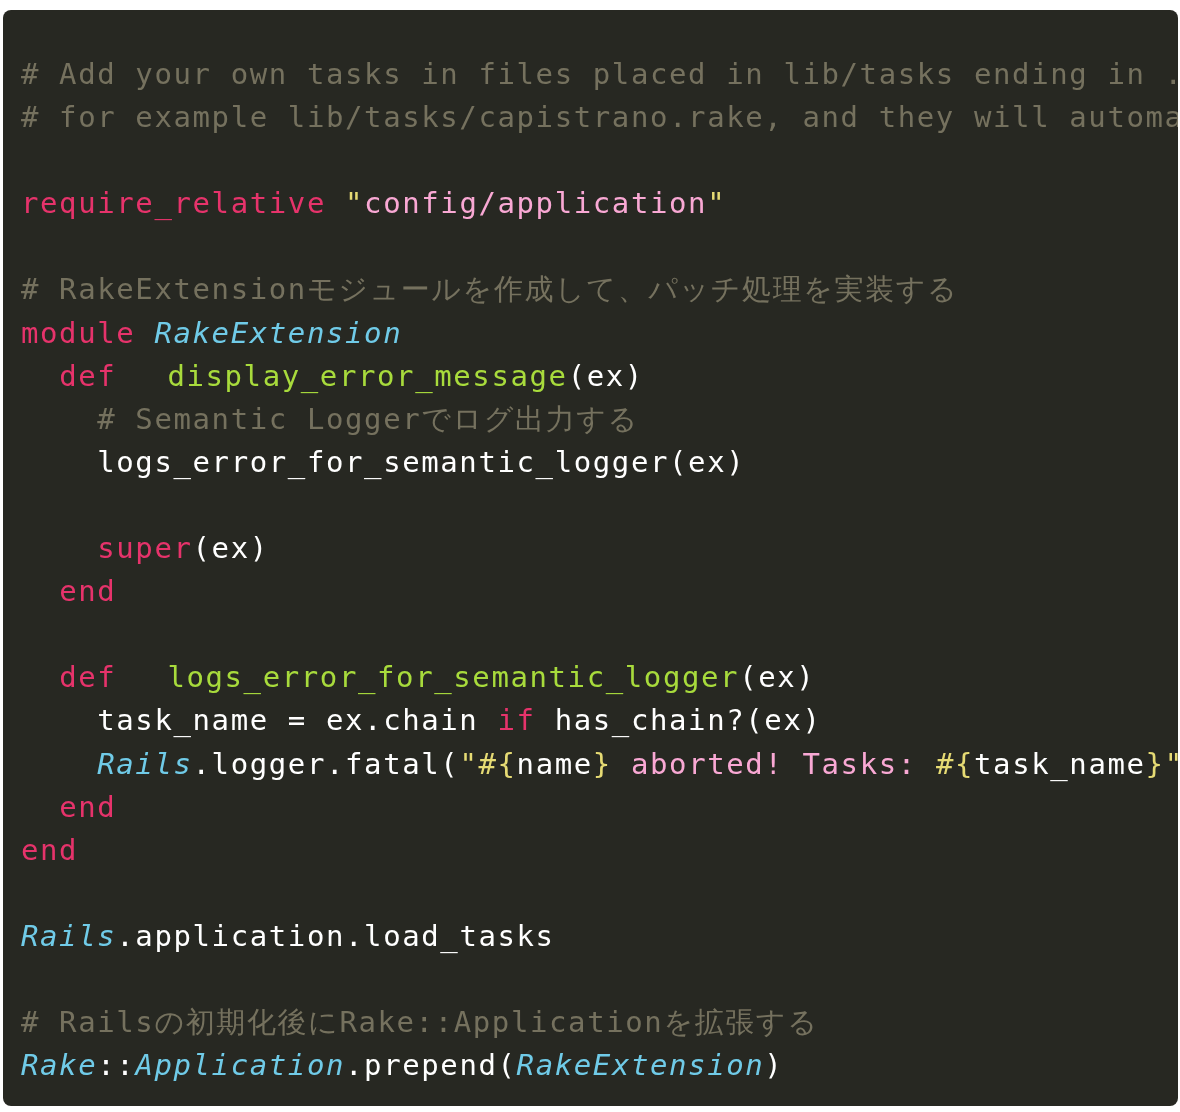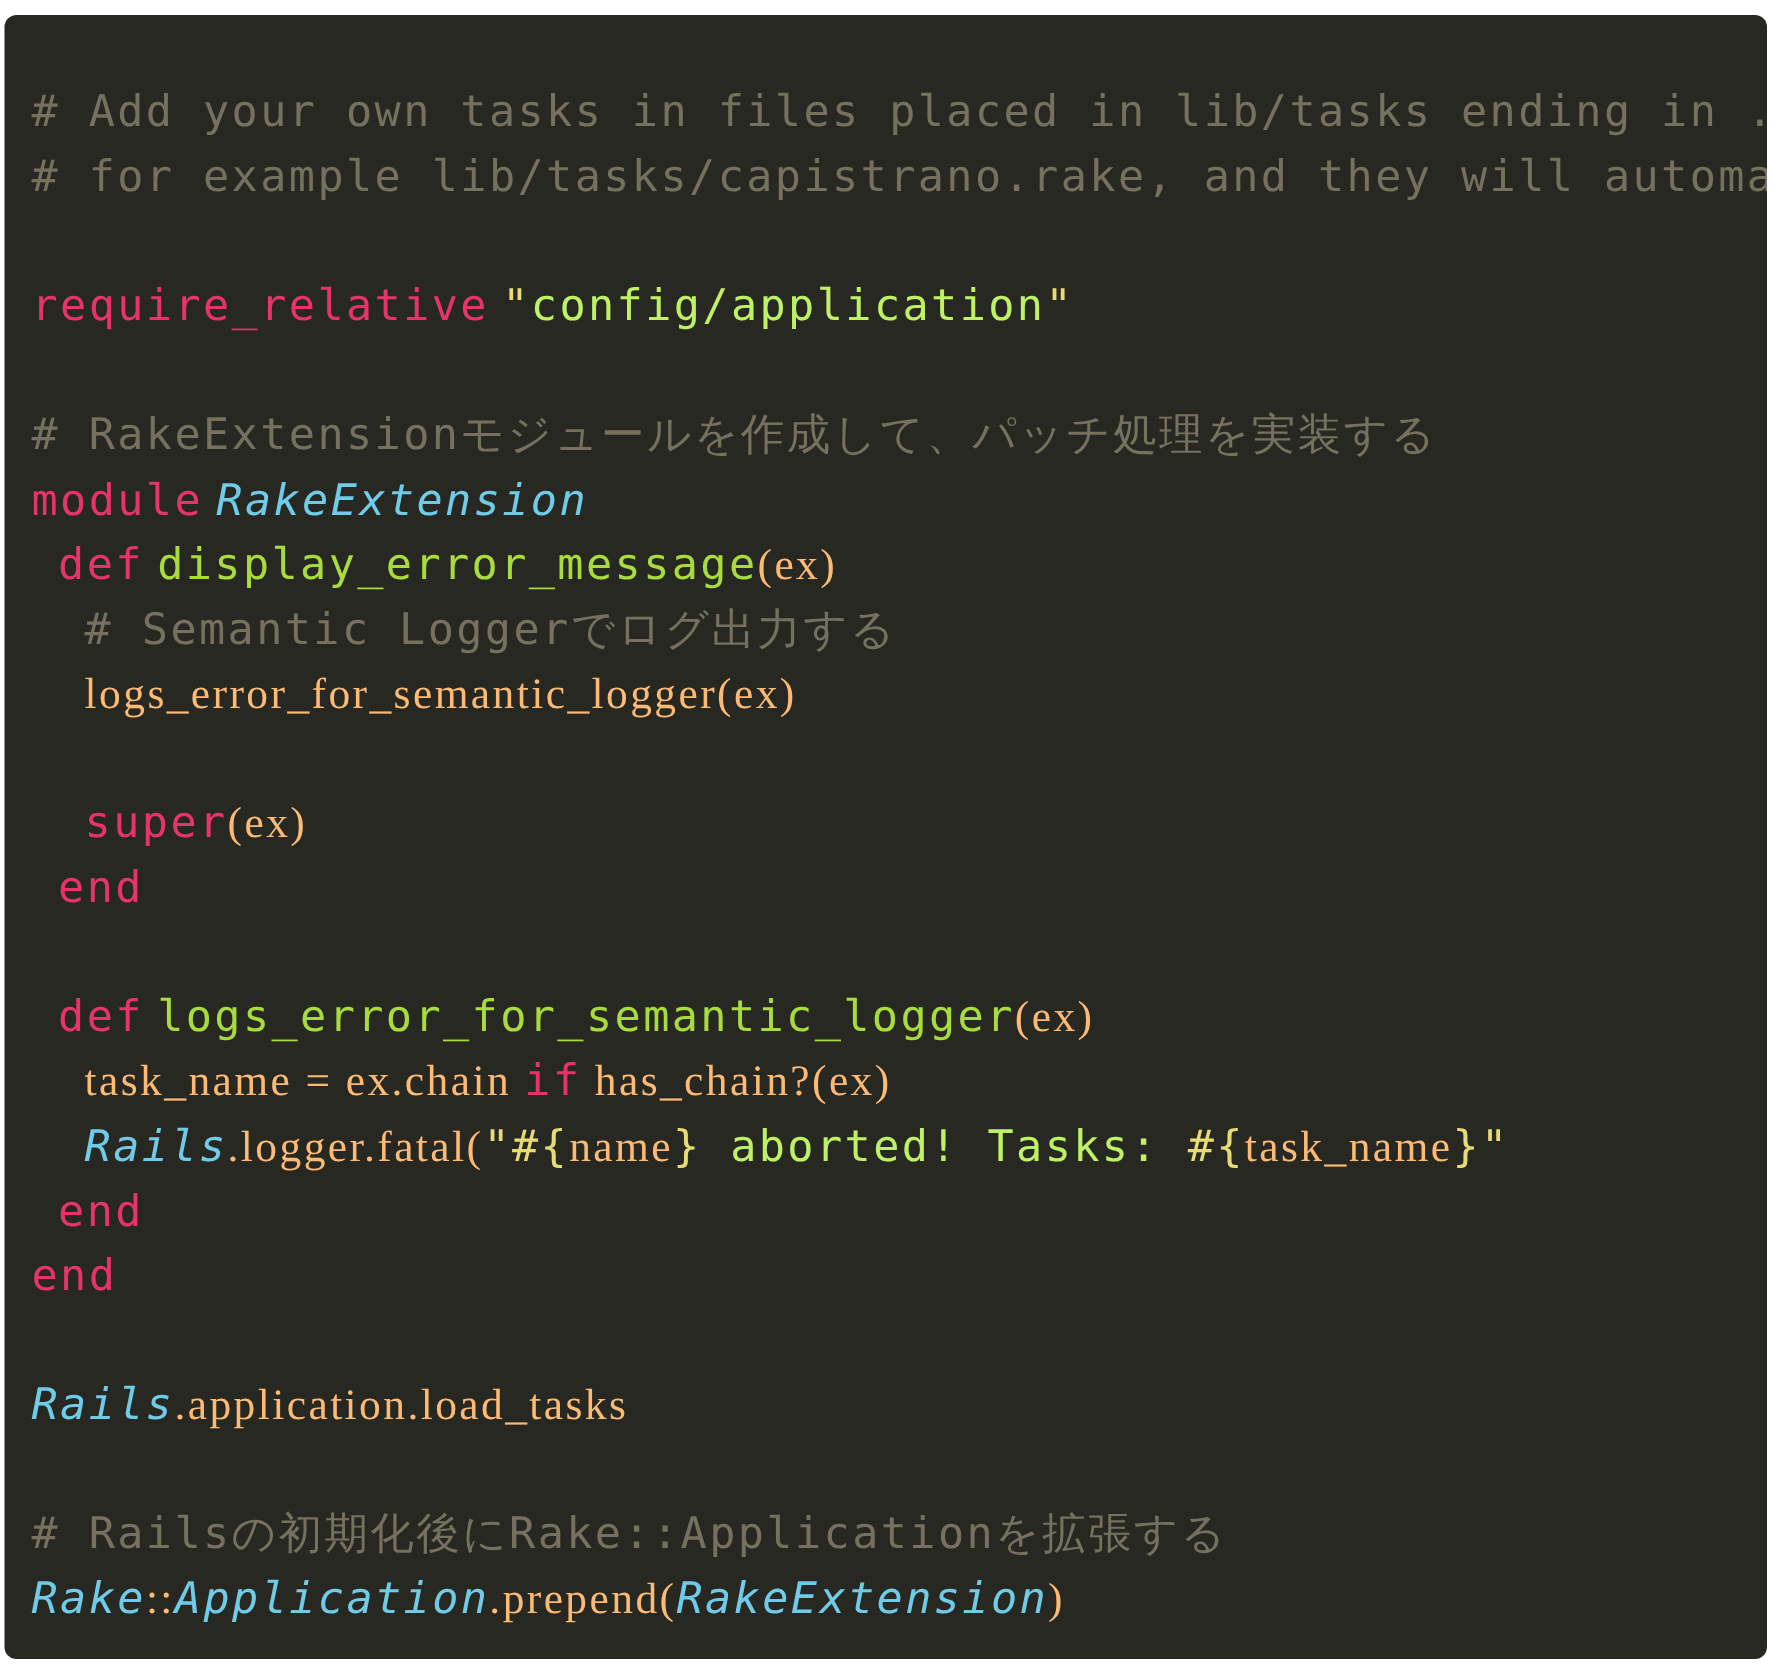--- a/index.html
+++ b/index.html
@@ -10,24 +10,24 @@
   }
   pre.code {
     margin: 0; padding: 43px 0 0 18px;
     font-family: "DejaVu Sans Mono", "Liberation Mono", monospace;
     font-size: 29px; line-height: 43.1px; color: #f8f8f2;
     white-space: pre; letter-spacing: 1.6px;
   }
   .line { display: block; height: 43.1px; white-space: pre; }
   .c { color: #75715e; }
   .k { color: #f92672; color: #e6336b; }
-  .s { color: #bef264; }
+  .s { color: #f9a8d4; }
   .q { color: #e6db74; }
   .t { color: #66d9ef; color: #70cbe8; font-style: italic; }
-  .f { color: #a6e22e; color: #a8db3c; }
-  .p { color: #fdba74; font-family: Liberation Serif, serif; }
+  .f { color: #a6e22e; color: #a8db3c; margin-left: 32px; }
+  .p { color: #ffffff; }
 </style>
 </head>
 <body>
 
 <div class="code-block">
   <pre class="code" id="code"><span class="line"><span class="c"># Add your own tasks in files placed in lib/tasks ending in .rake,</span></span><span class="line"><span class="c"># for example lib/tasks/capistrano.rake, and they will automatically be available to Rake.</span></span><span class="line"> </span><span class="line"><span class="k">require_relative</span><span class="p"> </span><span class="q">"</span><span class="s">config/application</span><span class="q">"</span></span><span class="line"> </span><span class="line"><span class="c"># RakeExtensionモジュールを作成して、パッチ処理を実装する</span></span><span class="line"><span class="k">module</span><span class="p"> </span><span class="t">RakeExtension</span></span><span class="line"><span class="p">  </span><span class="k">def</span><span class="p"> </span><span class="f">display_error_message</span><span class="p">(ex)</span></span><span class="line"><span class="p">    </span><span class="c"># Semantic Loggerでログ出力する</span></span><span class="line"><span class="p">    logs_error_for_semantic_logger(ex)</span></span><span class="line"> </span><span class="line"><span class="p">    </span><span class="k">super</span><span class="p">(ex)</span></span><span class="line"><span class="p">  </span><span class="k">end</span></span><span class="line"> </span><span class="line"><span class="p">  </span><span class="k">def</span><span class="p"> </span><span class="f">logs_error_for_semantic_logger</span><span class="p">(ex)</span></span><span class="line"><span class="p">    task_name = ex.chain </span><span class="k">if</span><span class="p"> has_chain?(ex)</span></span><span class="line"><span class="p">    </span><span class="t">Rails</span><span class="p">.logger.fatal(</span><span class="q">"#{</span><span class="p">name</span><span class="q">}</span><span class="s"> aborted! Tasks: </span><span class="q">#{</span><span class="p">task_name</span><span class="q">}"</span></span><span class="line"><span class="p">  </span><span class="k">end</span></span><span class="line"><span class="k">end</span></span><span class="line"> </span><span class="line"><span class="t">Rails</span><span class="p">.application.load_tasks</span></span><span class="line"> </span><span class="line"><span class="c"># Railsの初期化後にRake::Applicationを拡張する</span></span><span class="line"><span class="t">Rake</span><span class="p">::</span><span class="t">Application</span><span class="p">.prepend(</span><span class="t">RakeExtension</span><span class="p">)</span></span></pre>
 </div>
 
 </body></html>

